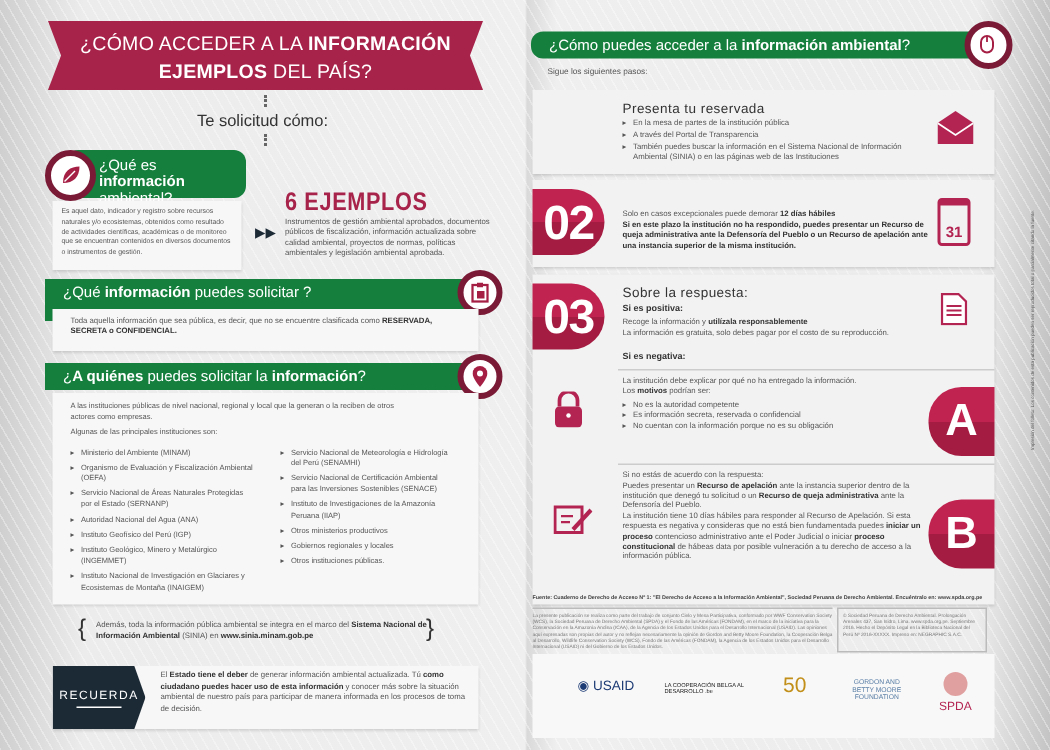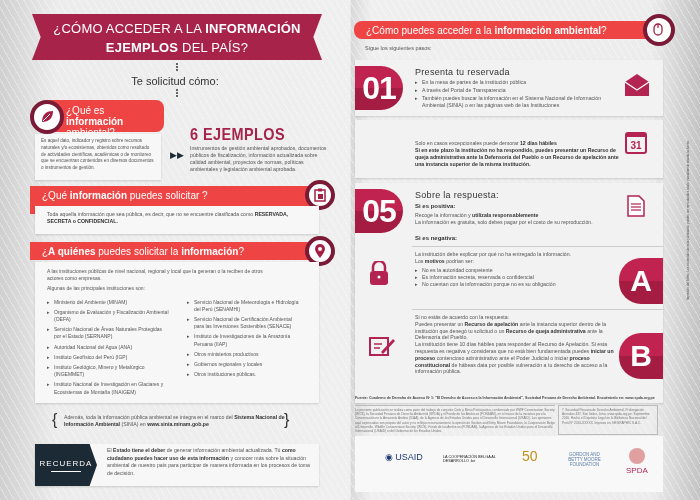--- a/index.html
+++ b/index.html
@@ -7,21 +7,21 @@
 body{font-family:"Liberation Sans",sans-serif;background:#e2e2e2;position:relative;color:#555;
 background-image:repeating-linear-gradient(60deg,rgba(255,255,255,.35) 0 1px,transparent 1px 6px),linear-gradient(90deg,#cfcfcf 0%,#ececec 8%,#efefef 50%,#d9d9d9 50.2%,#efefef 53%,#ececec 93%,#c4c4c4 100%);}
 .abs{position:absolute}
 .cond{font-family:"Liberation Sans Narrow","Liberation Sans",sans-serif;}
 
 .banner{left:32px;top:14px;width:290px;height:46px;background:#a8234a;color:#fff;text-align:center;font-size:13px;line-height:19px;padding-top:5px;letter-spacing:.2px;
 clip-path:polygon(0 0,100% 0,97% 50%,100% 100%,0 100%,3% 50%);box-shadow:0 2px 3px rgba(0,0,0,.3)}
 .banner b{font-weight:bold}
 .dots{left:176px;width:2px;height:8px;border-left:2px dotted #666}
 .sub{left:0;width:350px;top:75px;text-align:center;font-size:11px;color:#333}
-.darkbar{background:#ef4444;color:#fff;border-radius:0 8px 8px 0;font-size:10px}
+.darkbar{background:#15803d;color:#fff;border-radius:0 8px 8px 0;font-size:10px}
 .circ{width:30px;height:30px;border-radius:50%;background:#fff;border:4px solid #7a1a36;display:flex;align-items:center;justify-content:center;color:#a51f45;font-size:13px}
 .card{background:#f7f7f7;box-shadow:0 1px 2px rgba(0,0,0,.15);font-size:5px;line-height:7.2px;color:#555}
 .card b{color:#333}
 ul.arrow{list-style:none}
 ul.arrow li{position:relative;padding-left:7px;margin-bottom:3px}
 ul.arrow li:before{content:"▸";position:absolute;left:0;color:#555;font-size:5px}
 
 .step{left:355px;width:308px;background:#f2f2f2;box-shadow:0 1px 2px rgba(0,0,0,.15)}
 .num{position:absolute;left:0;width:48px;height:44px;background:linear-gradient(#c0234f 0 50%,#a51c42 50%);color:#fff;font-size:32px;font-weight:bold;display:flex;align-items:center;justify-content:center;border-radius:0 22px 22px 0;letter-spacing:-1px}
 .sttl{position:absolute;left:60px;font-size:9px;color:#333;letter-spacing:.3px}
@@ -124,45 +124,45 @@
 </div>
 <div class="abs circ" style="left:643px;top:14px;width:32px;height:32px">
   <svg width="14" height="14" viewBox="0 0 14 14">
       <rect x="2" y="1" width="8" height="11" rx="4" fill="none" stroke="#a51f45" stroke-width="1.3"></rect>
       <line x1="6" y1="1" x2="6" y2="5" stroke="#a51f45" stroke-width="1.2"></line>
     </svg>
 </div>
 <div class="abs" style="left:365px;top:45px;font-size:5.5px;color:#555">Sigue los siguientes pasos:</div>
 
 <div class="abs step" style="top:60px;height:56px">
-  <div class="num" style="top:6px">01</div>
   <div class="sttl cond" style="top:7px">Presenta tu reservada</div>
   <ul class="stxt arrow" style="top:19px;width:190px">
     <li style="margin-bottom:1px">En la mesa de partes de la institución pública</li>
     <li style="margin-bottom:1px">A través del Portal de Transparencia</li>
     <li style="margin-bottom:1px">También puedes buscar la información en el Sistema Nacional de Información Ambiental (SINIA) o en las páginas web de las Instituciones</li>
   </ul>
   <div class="ricon" style="right:14px;top:12px">
     <svg width="24" height="22" viewBox="0 0 24 22">
         <path d="M0 8 L12 0 L24 8 L24 22 L0 22Z" fill="#b32452"></path>
         <path d="M0 8 L12 16 L24 8" fill="none" stroke="#fff" stroke-width="1.2"></path>
       </svg>
   </div>
 </div>
 
 <div class="abs step" style="top:120px;height:58px">
+  <div class="num" style="top:6px">02</div>
   <div class="stxt" style="top:20px;width:210px">
     <span>Solo en casos excepcionales puede demorar </span><b>12 días hábiles</b><br>
     <b>Si en este plazo la institución no ha respondido, puedes presentar un Recurso de queja administrativa ante la Defensoría del Pueblo o un Recurso de apelación ante una instancia superior de la misma institución.</b>
   </div>
-  <div class="ricon" style="right:16px;top:12px;width:22px;height:22px;border:2.5px solid #b32452;border-radius:3px;display:flex;align-items:flex-end;justify-content:center;font-size:10px;font-weight:bold;padding-bottom:1px;border-top-width:5px">31</div>
+  <div class="ricon" style="right:16px;top:12px;width:22px;height:32px;border:2.5px solid #b32452;border-radius:3px;display:flex;align-items:flex-end;justify-content:center;font-size:10px;font-weight:bold;padding-bottom:1px;border-top-width:5px">31</div>
 </div>
 
 <div class="abs step" style="top:183px;height:220px">
-  <div class="num" style="top:6px">05</div>
+  <div class="num" style="top:6px">03</div>
   <div class="sttl cond" style="top:7px">Sobre la respuesta:</div>
   <div class="stxt" style="top:20px;font-size:6px;font-weight:bold;color:#333">Si es positiva:</div>
   <div class="stxt" style="top:29px;width:210px">
     <span>Recoge la información y </span><b>utilízala responsablemente</b><br>
     <span>La información es gratuita, solo debes pagar por el costo de su reproducción.</span>
   </div>
   <div class="ricon" style="right:18px;top:10px">
     <svg width="18" height="22" viewBox="0 0 18 22">
         <path d="M1 1 H12 L17 6 V21 H1Z" fill="#fff" stroke="#b32452" stroke-width="1.5"></path>
         <g stroke="#b32452" stroke-width="1.2">

